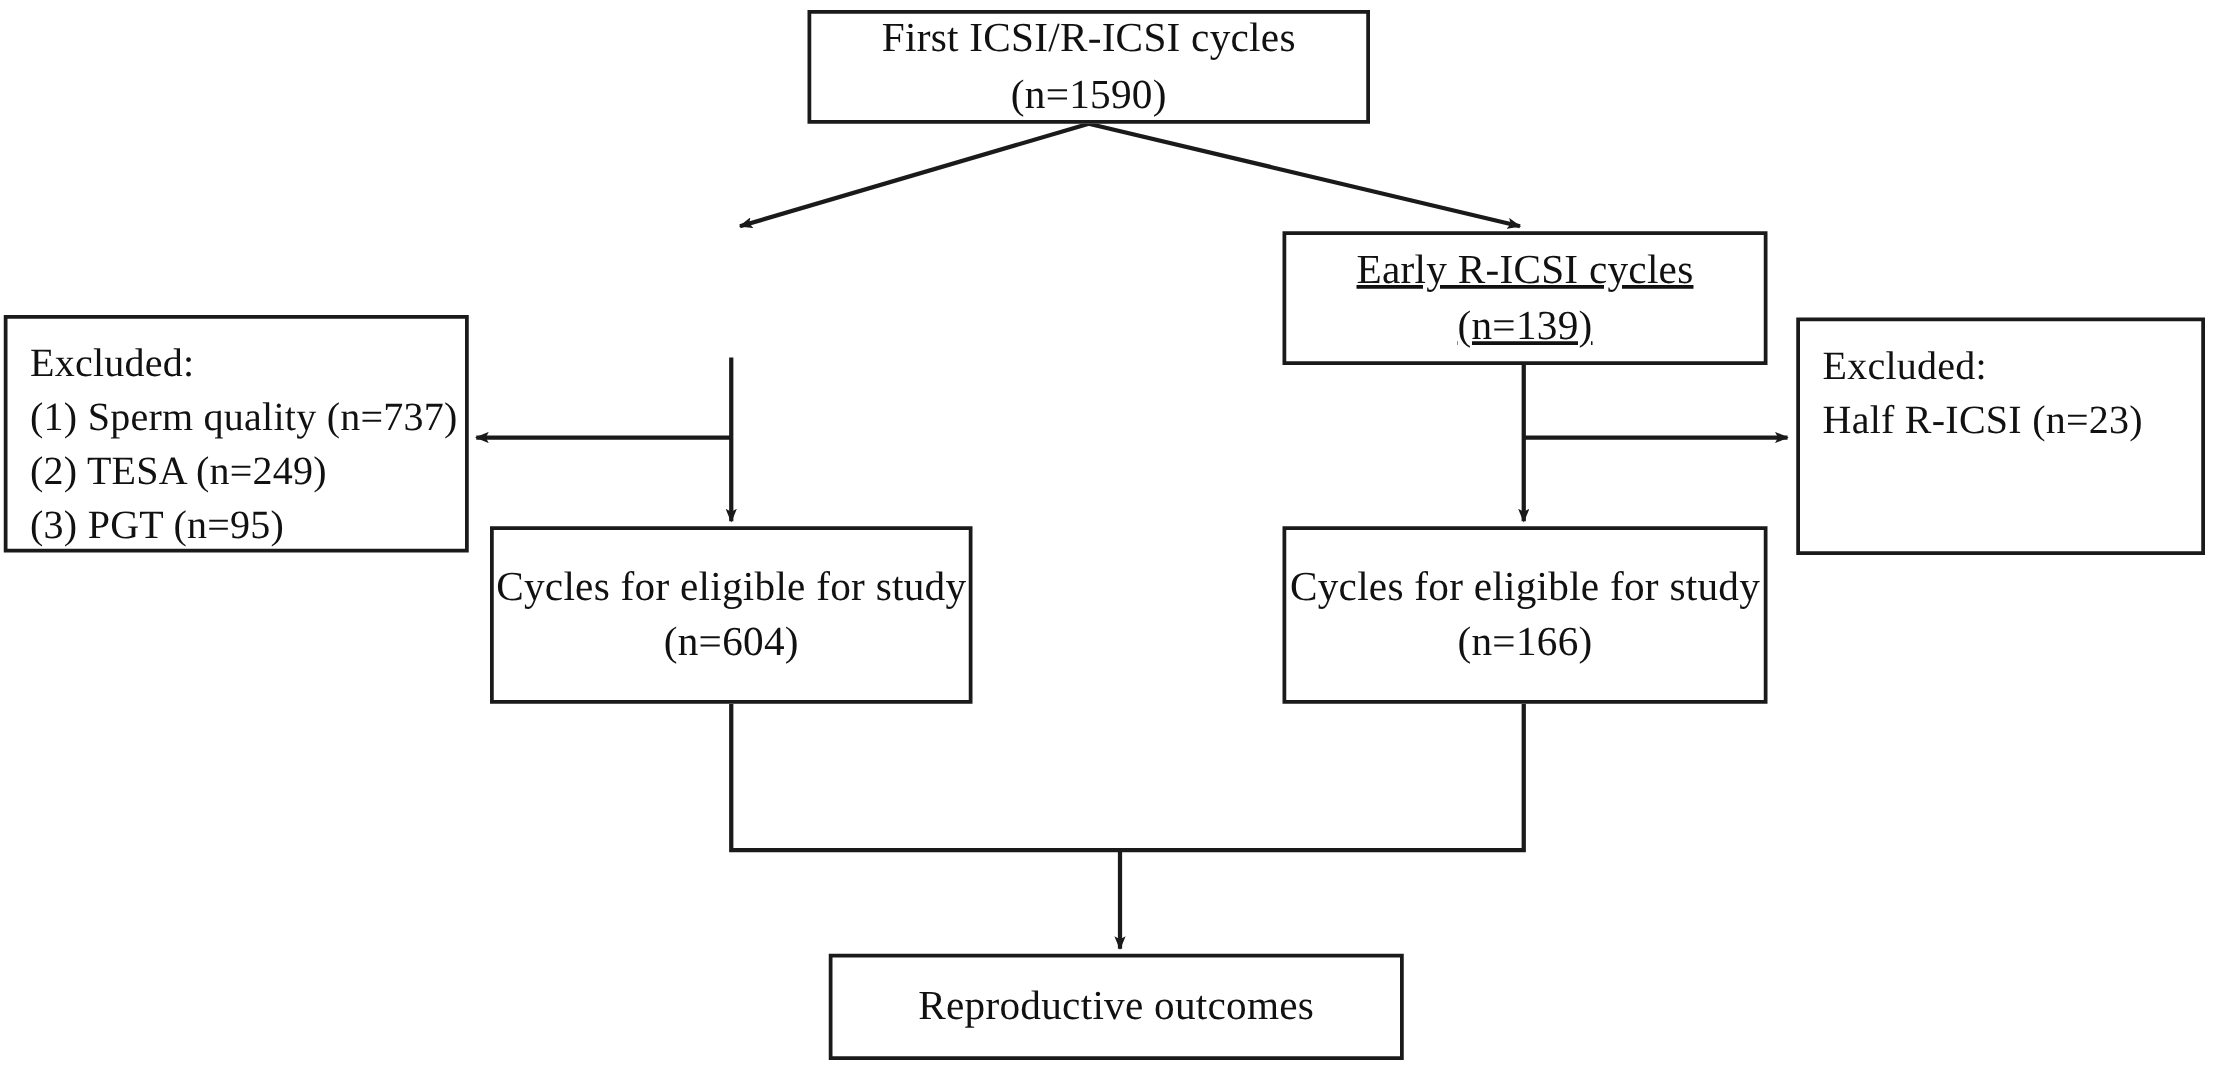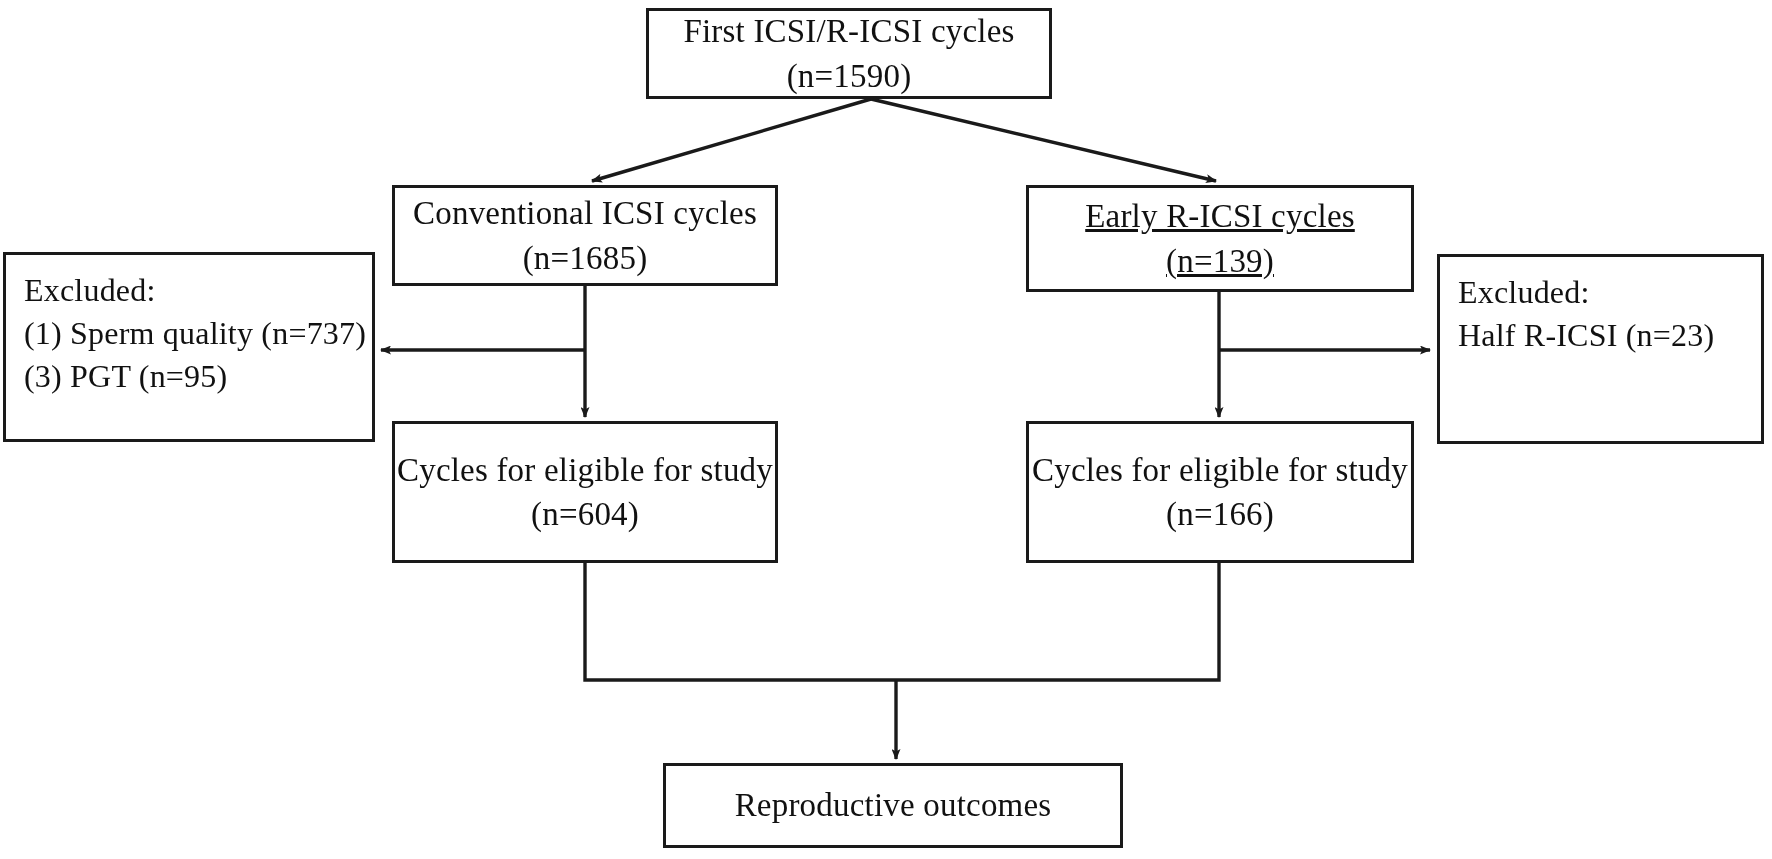--- a/index.html
+++ b/index.html
@@ -47,21 +47,21 @@
   }
   .node-line {
     display: block;
     white-space: nowrap;
   }
   .node.left-align .node-line {
     padding-left: 2px;
   }
 
   
-  #node-root        { left: 646px; top: 8px;   width: 406px; height: 91px; }
+  #node-root        { left: 646px; top: 8px;   width: 450px; height: 91px; }
   #node-conv        { left: 392px; top: 185px; width: 386px; height: 101px; }
   #node-early       { left: 1026px; top: 185px; width: 388px; height: 107px; text-decoration: underline; }
   #node-excl-left   { left: 3px;   top: 252px; width: 372px; height: 190px; font-size: 32px; }
   #node-excl-right  { left: 1437px; top: 254px; width: 327px; height: 190px; font-size: 32px; }
   #node-elig-left   { left: 392px; top: 421px; width: 386px; height: 142px; }
   #node-elig-right  { left: 1026px; top: 421px; width: 388px; height: 142px; }
   #node-outcome     { left: 663px; top: 763px; width: 460px; height: 85px; }
 </style>
 </head>
 <body>
@@ -92,33 +92,30 @@
       <path d="M585,563 L585,680 L1219,680 L1219,563"></path>
       <line x1="896" y1="680" x2="896" y2="759" marker-end="url(#arrowhead)"></line>
     </g>
   </svg>
 
   <div class="node" id="node-root">
     <span class="node-line">First ICSI/R-ICSI cycles</span>
     <span class="node-line">(n=1590)</span>
   </div>
 
-  <div class="node" id="node-conv">
-    <span class="node-line">Conventional ICSI cycles</span>
-    <span class="node-line">(n=1685)</span>
-  </div>
 
   <div class="node" id="node-early">
     <span class="node-line">Early R-ICSI cycles</span>
     <span class="node-line">(n=139)</span>
   </div>
 
   <div class="node left-align" id="node-excl-left">
     <span class="node-line">Excluded:</span>
     <span class="node-line">(1) Sperm quality (n=737)</span>
+    <span class="node-line">(2) TESA (n=249)</span>
     <span class="node-line">(3) PGT (n=95)</span>
   </div>
 
   <div class="node left-align" id="node-excl-right">
     <span class="node-line">Excluded:</span>
     <span class="node-line">Half R-ICSI (n=23)</span>
   </div>
 
   <div class="node" id="node-elig-left">
     <span class="node-line">Cycles for eligible for study</span>

